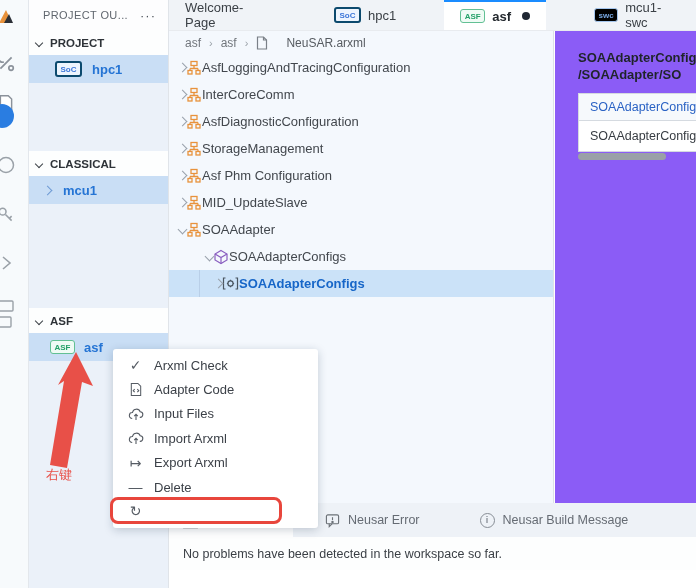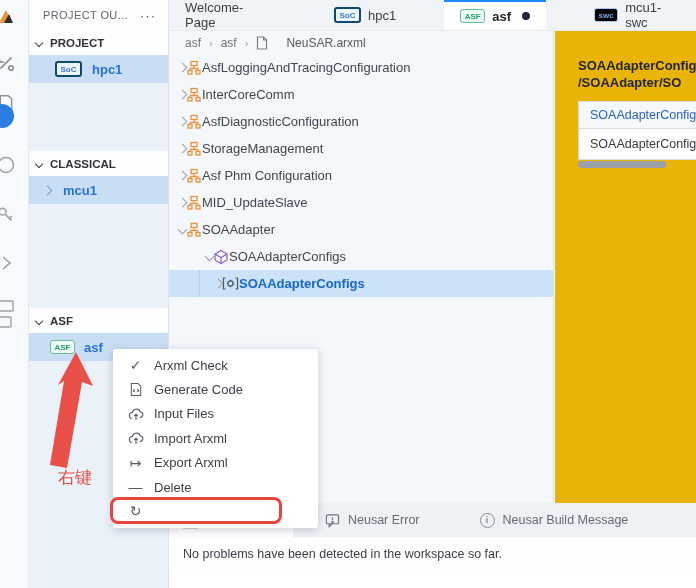--- a/index.html
+++ b/index.html
@@ -53,22 +53,22 @@
   .trow.lvl1{padding-left:10px;}
   .trow.lvl2{padding-left:37px;}
   .trow.lvl3{padding-left:46px;}
   .tlabel{font-size:13px;color:#42474d;white-space:nowrap;}
   .trow.selected{background:#cbe2f8;}
   .trow.selected .tlabel{color:#1766c8;font-weight:700;}
   .guide{position:absolute;left:30px;top:0;bottom:0;width:1px;background:#b9cfe8;}
   .ticon{flex:none;}
   .vdivider{position:absolute;left:384px;top:31px;bottom:67px;width:1px;background:#dde1e7;}
   
-  .details{position:absolute;left:386px;top:31px;right:0;bottom:67px;background:#eab308;
-    padding:26px 0 0 23px;box-sizing:border-box;overflow:hidden;}
+  .details{position:absolute;left:386px;top:31px;right:0;bottom:67px;background:#8b5cf6;
+    padding:18px 0 0 23px;box-sizing:border-box;overflow:hidden;}
   .dtitle{font-size:13px;font-weight:700;color:#1f242a;line-height:17px;white-space:nowrap;}
   .dtable{margin-top:10px;width:170px;border:1px solid #d5dae0;border-bottom:none;}
   .dth{height:26px;display:flex;align-items:center;padding-left:11px;background:#f6f9fc;
     border-bottom:1px solid #d5dae0;font-size:12.5px;color:#2a62c4;white-space:nowrap;}
   .dtd{height:30px;display:flex;align-items:center;padding-left:11px;background:#fff;
     border-bottom:1px solid #d5dae0;font-size:12.5px;color:#373c42;white-space:nowrap;}
   .hscroll{margin-top:1px;width:88px;height:7px;border-radius:3.5px;background:#9aa0a7;}
   
   .bottom{position:absolute;left:0;right:0;bottom:18px;height:67px;}
   .btabs{height:34px;background:#eef2f7;display:flex;align-items:stretch;}
@@ -82,21 +82,21 @@
   
   .ctxmenu{position:absolute;left:113px;top:349px;width:205px;background:#fff;z-index:10;
     border-radius:3px;box-shadow:0 2px 10px rgba(20,40,70,.22);padding:4px 0;}
   .mitem{height:18px;padding:3.2px 14px;display:flex;align-items:center;gap:10px;cursor:pointer;position:relative;}
   .mitem .micon{width:17px;color:#565c64;font-size:14px;display:flex;align-items:center;justify-content:center;flex:none;}
   .mitem .mlabel{font-size:13px;color:#3c4148;white-space:nowrap;}
   .red-box{position:absolute;left:-3px;top:-2px;width:166px;height:21px;border:3px solid #e8463c;
     border-radius:8px;pointer-events:none;}
   
   .arrow-svg{position:absolute;left:30px;top:346px;width:80px;height:132px;z-index:6;pointer-events:none;}
-  .right-click-label{position:absolute;left:58px;top:466px;font-size:17px;color:#e85048;z-index:6;}
+  .right-click-label{position:absolute;left:46px;top:466px;font-size:13px;color:#e85048;z-index:6;}
 </style>
 </head>
 <body>
 
 <div class="activity-bar">
   <span class="abar-icon" style="top:4px">
     <svg width="20" height="20" viewBox="0 0 20 20">
         <path d="M3 16 L10 3 L16 16 Z" fill="#e8923c"></path>
         <path d="M8 16 L13 7 L17 16 Z" fill="#2b2f36"></path>
       </svg>
@@ -348,21 +348,21 @@
     <span class="micon">✓</span>
     <span class="mlabel">Arxml Check</span>
   </div>
   <div class="mitem">
     <span class="micon">
       <svg width="14" height="15" viewBox="0 0 14 16" fill="none" stroke="#565c64" stroke-width="1.1">
           <path d="M2 1.5 h7 l3 3 V14.5 H2 Z"></path>
           <path d="M5.6 7.5 L4 9.2 l1.6 1.7 M8.4 7.5 L10 9.2 l-1.6 1.7"></path>
         </svg>
     </span>
-    <span class="mlabel">Generate Code</span>
+    <span class="mlabel">Adapter Code</span>
   </div>
   <div class="mitem">
     <span class="micon">
       <svg width="16" height="14" viewBox="0 0 16 14" fill="none" stroke="#565c64" stroke-width="1.1">
           <path d="M4.2 11.5 a3 3 0 0 1 .3-6 a4 4 0 0 1 7.7-.7 a2.8 2.8 0 0 1 -.4 5.6"></path>
           <path d="M8 13 V7.5 M6.2 9.2 L8 7.4 l1.8 1.8"></path>
         </svg>
     </span>
     <span class="mlabel">Input Files</span>
   </div>

